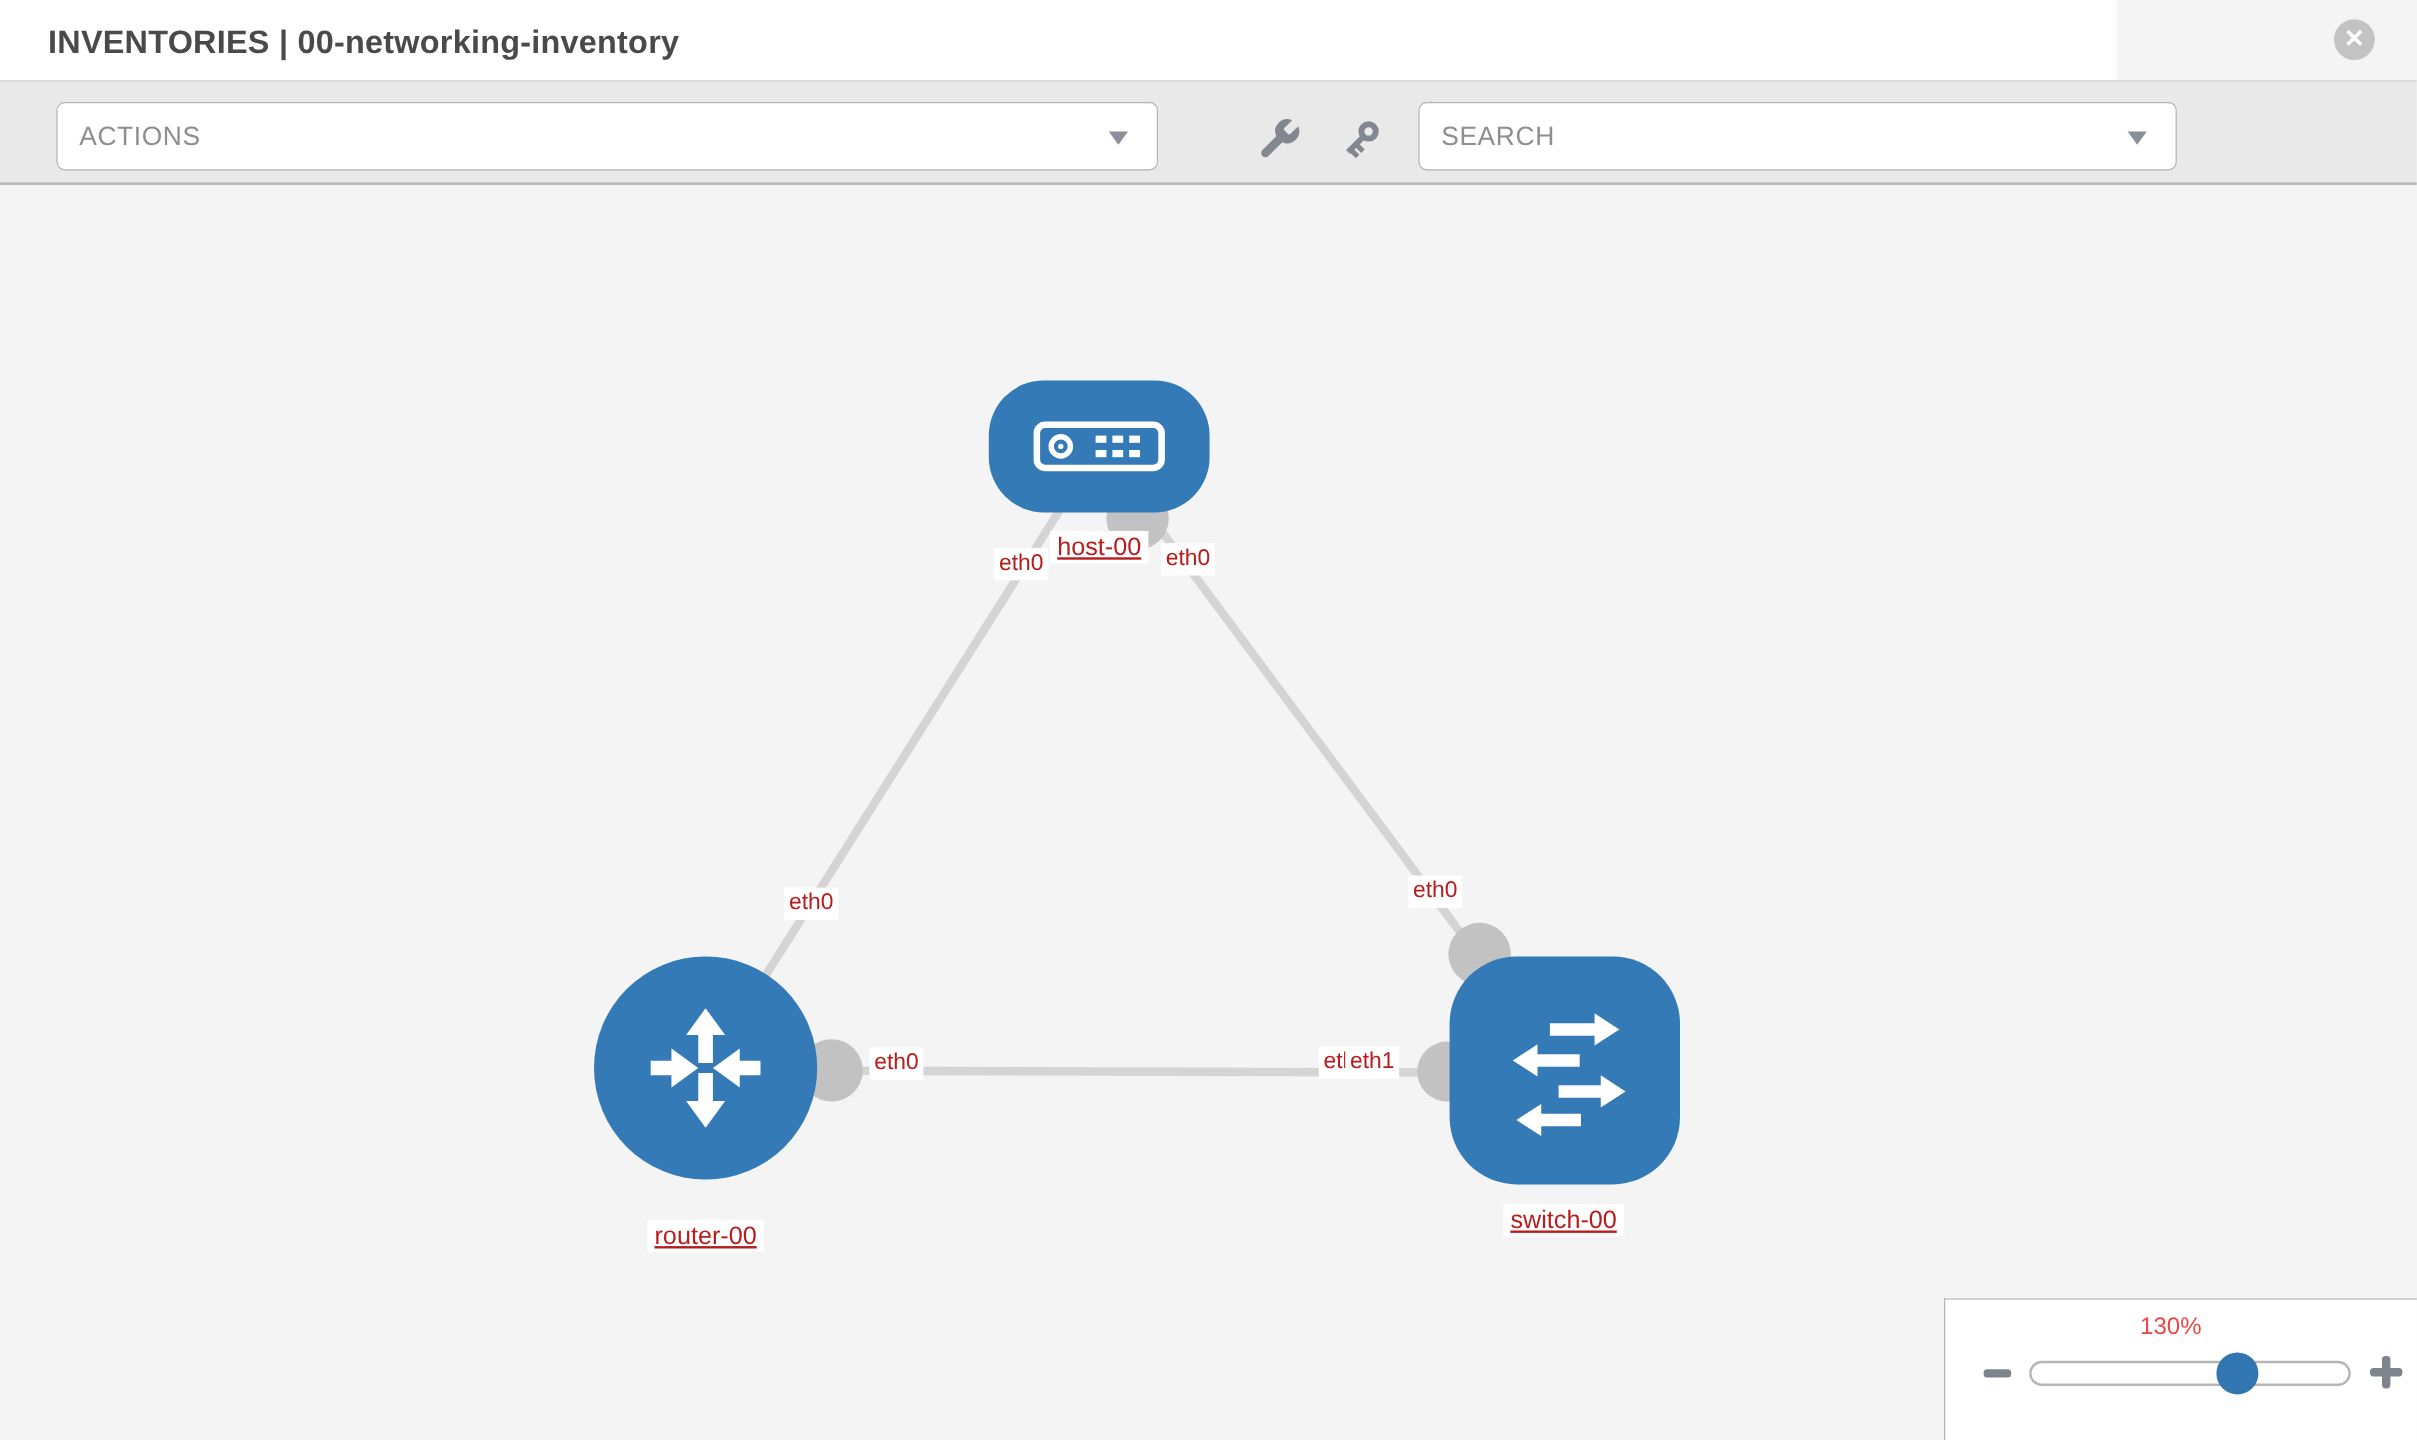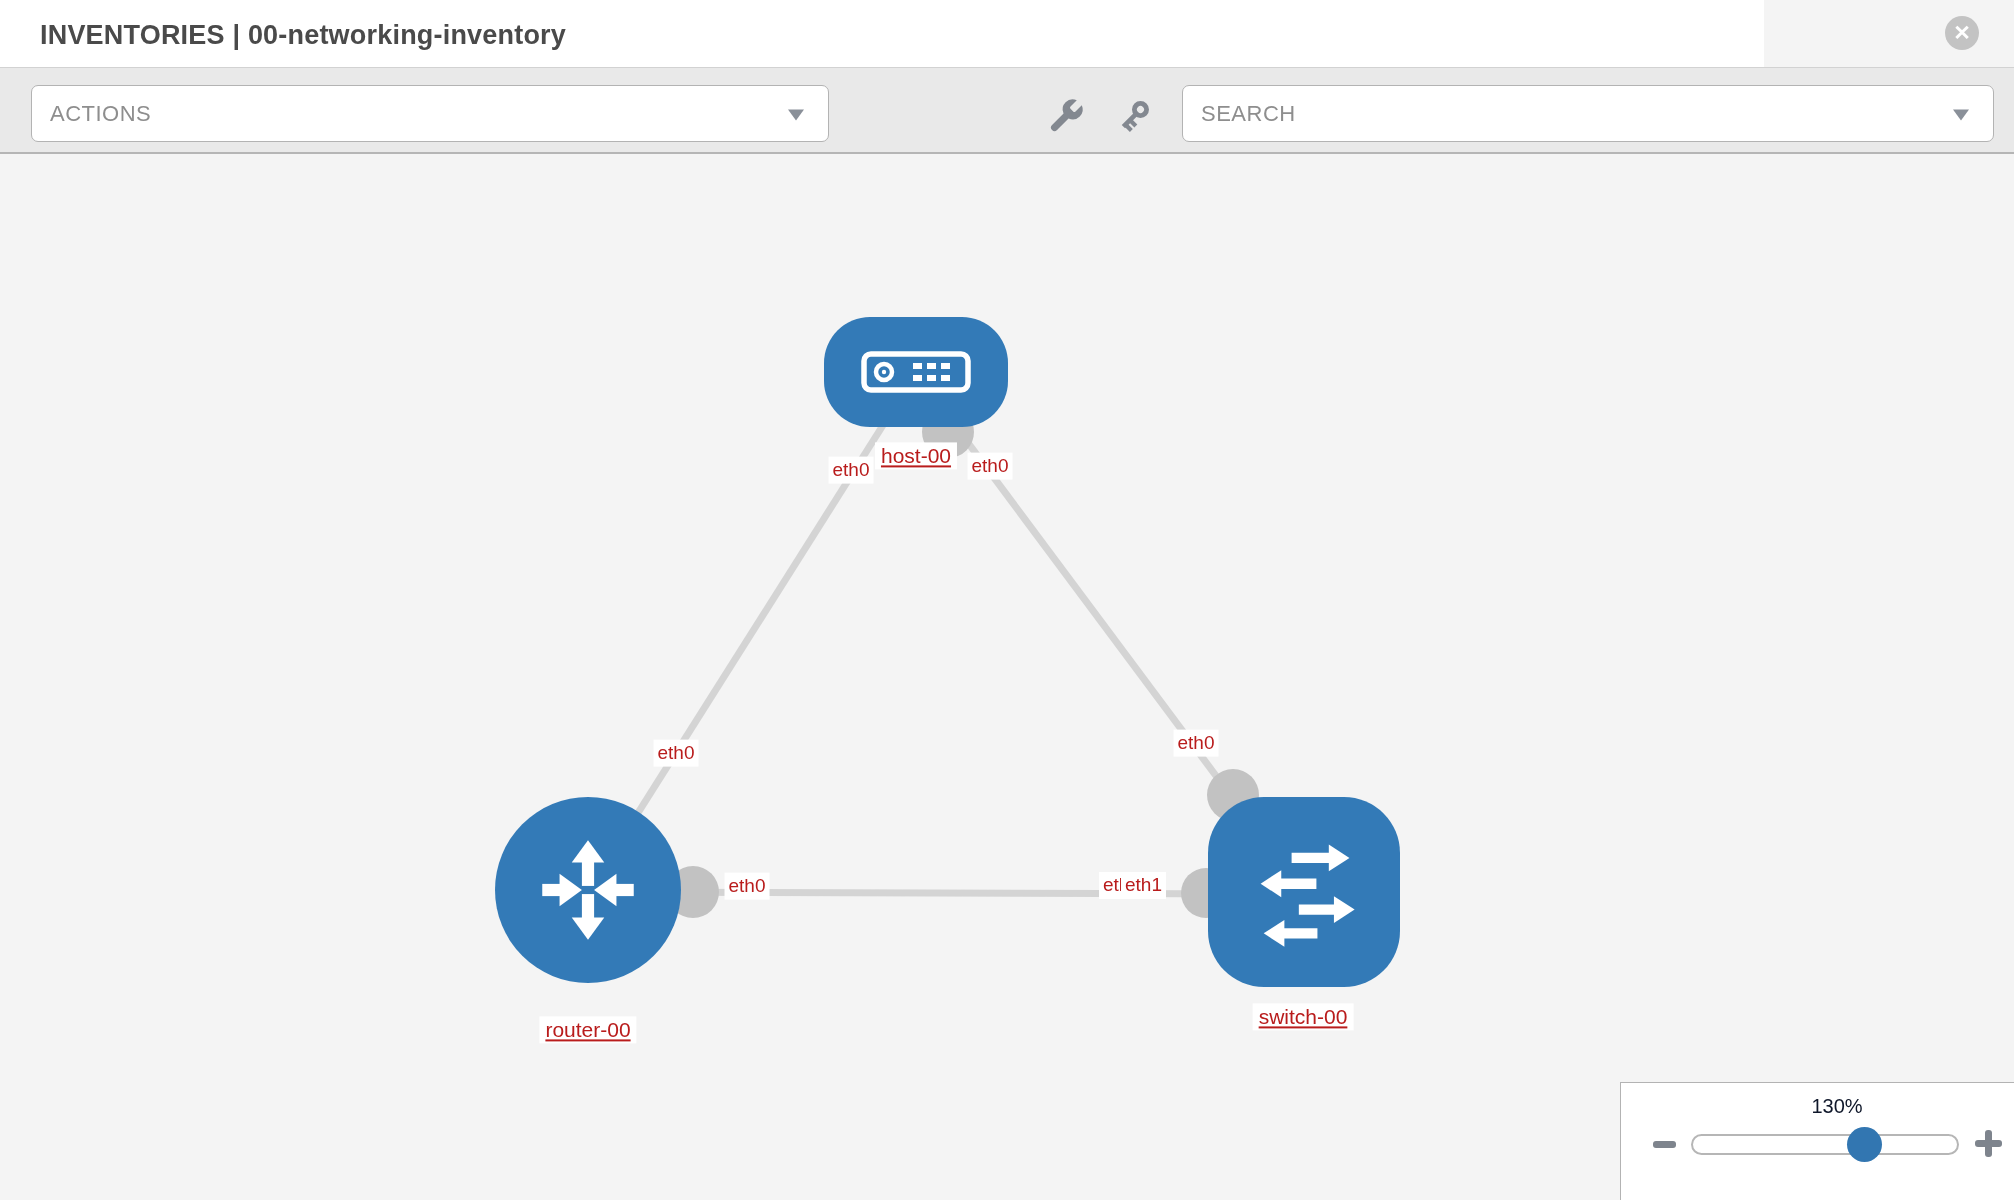--- a/index.html
+++ b/index.html
@@ -8,22 +8,22 @@
 
   
   .header { position:absolute; left:0; top:0; width:1764px; height:67px; background:#ffffff; }
   .header-title { position:absolute; left:40px; top:20px; font-size:27px; font-weight:bold; color:#4a4a4a; letter-spacing:0.2px; }
   .close-btn { position:absolute; left:1945px; top:16px; width:34px; height:34px; border-radius:50%; background:#c3c3c3; cursor:pointer; display:flex; align-items:center; justify-content:center; }
   .close-btn .x { color:#ffffff; font-size:21px; font-weight:bold; line-height:1; transform:translateY(-1px); }
 
   
   .toolbar { position:absolute; left:0; top:67px; width:2014px; height:87px; background:#e9e9e9; border-top:1px solid #d2d2d2; border-bottom:2px solid #b5b5b5; }
   .dropdown { position:absolute; top:17px; height:57px; background:#ffffff; border:1px solid #b3b3b3; border-radius:7px; display:flex; align-items:center; cursor:pointer; }
-  .dropdown.actions { left:31px; width:798px; }
-  .dropdown.search  { left:1182px; width:812px; }
+  .dropdown.actions { left:47px; width:918px; }
+  .dropdown.search  { left:1182px; width:632px; }
   .dropdown .dd-label { font-size:22px; color:#8e8e8e; padding-left:18px; letter-spacing:0.5px; }
   .dd-caret { position:absolute; right:24px; top:50%; transform:translateY(-40%); width:0; height:0; border-left:8px solid transparent; border-right:8px solid transparent; border-top:11px solid #8a9099; }
   .tool-icon { position:absolute; top:28px; width:40px; height:40px; cursor:pointer; }
   .tool-icon.wrench { left:1046px; }
   .tool-icon.key    { left:1114px; }
 
   
   .canvas { position:absolute; left:0; top:156px; width:2014px; height:1044px; background:#f4f4f4; }
   .links-svg { position:absolute; left:0; top:0; width:2014px; height:1044px; }
 
@@ -33,21 +33,21 @@
   .node.switch { left:1208px; top:641px; width:192px; height:190px; border-radius:56px; }
 
   .chip { position:absolute; background:#ffffff; color:#b91c1c; white-space:nowrap; line-height:1.2; }
   .chip.node-label { font-size:21px; padding:1px 6px; z-index:4; transform:translate(-50%,-50%);text-decoration:underline; }
   .chip.if-label   { font-size:19px; padding:2px 4px; z-index:4; }
   .chip.centered   { transform:translate(-50%,-50%); }
   .chip.front      { z-index:5;text-align:right; }
 
   
   .zoom-panel { position:absolute; left:1620px; top:926px; width:396px; height:120px; background:#ffffff; border:1px solid #b3b3b3; border-right:none; }
-  .zoom-level { position:absolute; left:216px; top:12px; transform:translateX(-50%); font-size:20px; color:#0f172a; }
+  .zoom-level { position:absolute; left:188px; top:12px; transform:translateX(-50%); font-size:20px; color:#ef4444; }
   .zoom-minus { position:absolute; left:32px; top:58px; width:23px; height:7px; background:#7e848d; border-radius:3px; cursor:pointer; }
   .zoom-track { position:absolute; left:70px; top:51px; width:268px; height:21px; background:#ffffff; border:2px solid #b6b6b6; border-radius:11px; cursor:pointer; }
   .zoom-handle { position:absolute; left:226px; top:44px; width:35px; height:35px; border-radius:50%; background:#3276b1; cursor:grab; }
   .zoom-plus { position:absolute; left:354px; top:47px; width:27px; height:27px; cursor:pointer; }
   .zoom-plus::before { content:""; position:absolute; left:0; top:10px; width:27px; height:7px; background:#7e848d; border-radius:3px; }
   .zoom-plus::after  { content:""; position:absolute; left:10px; top:0; width:7px; height:27px; background:#7e848d; border-radius:3px; }
 </style>
 </head>
 <body>
 

